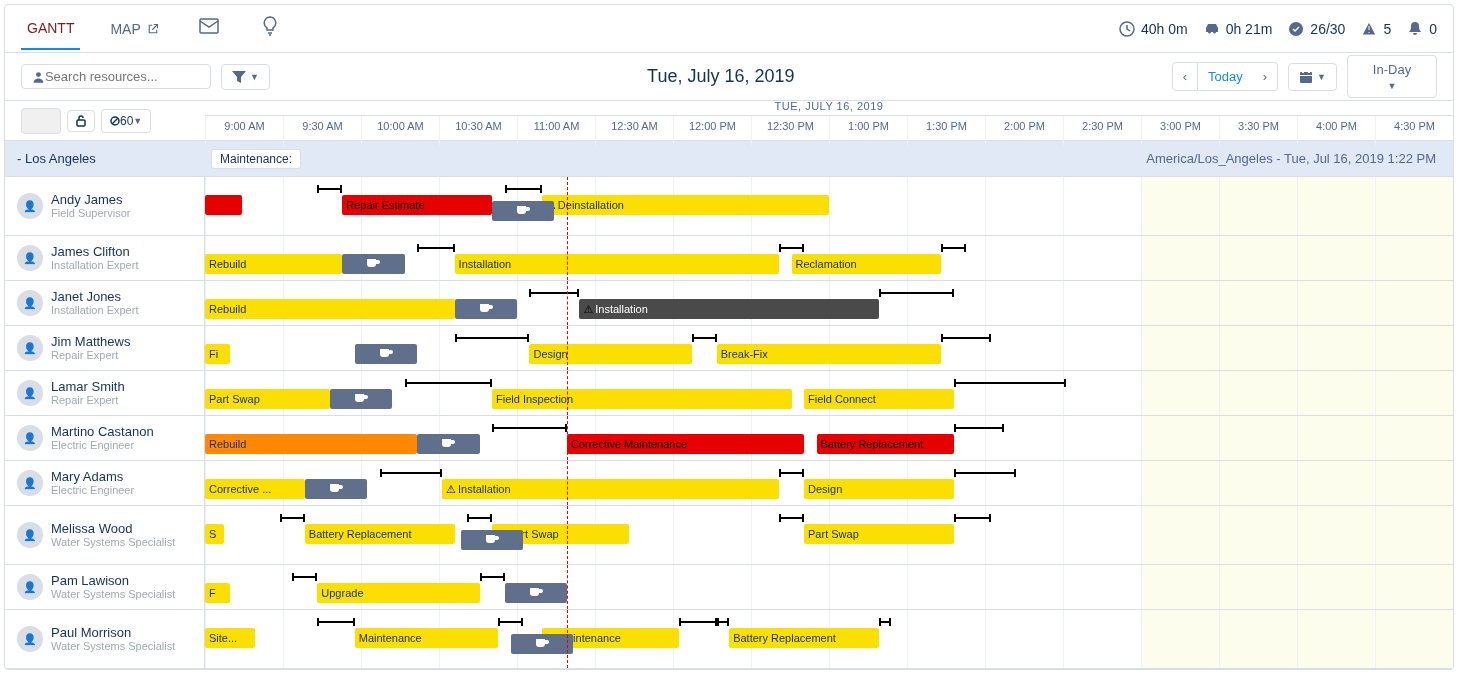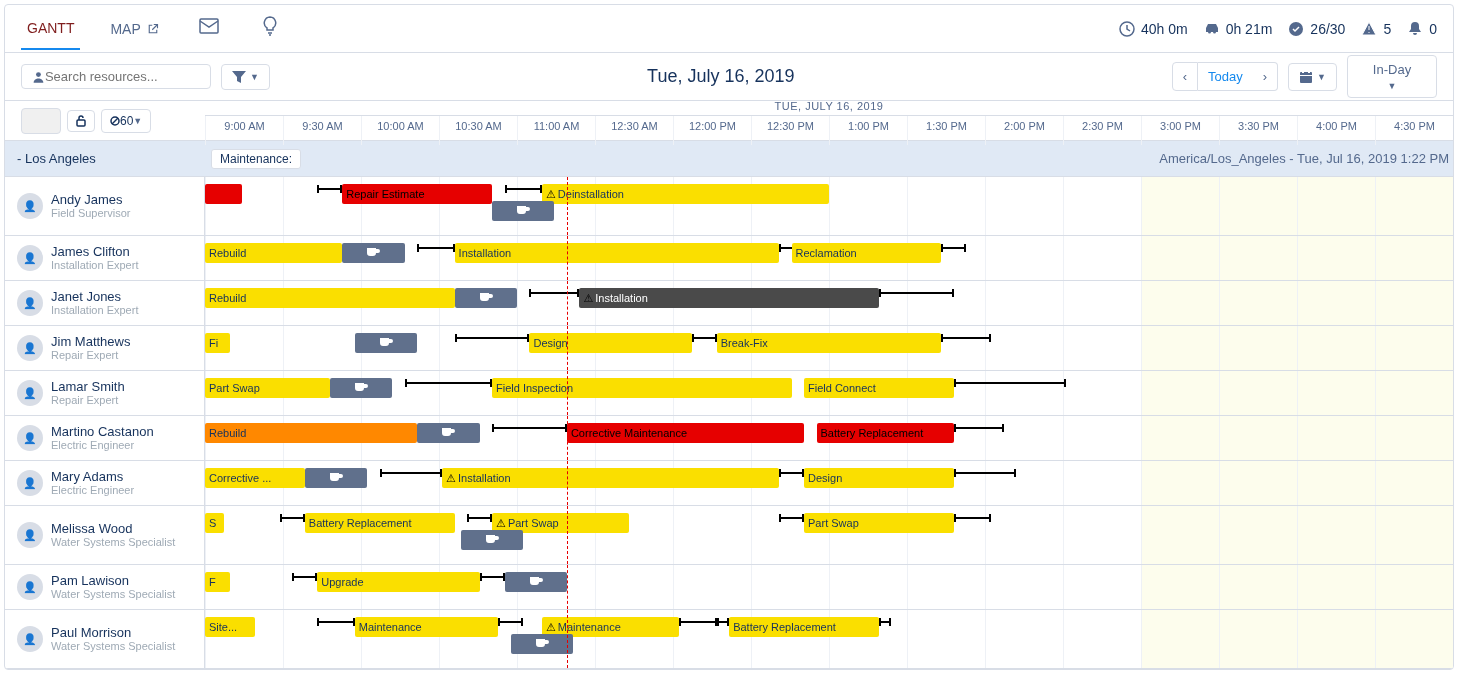--- a/index.html
+++ b/index.html
@@ -38,37 +38,37 @@
   .opts-left .box.gray { background:#f0f0f0; width:40px; height:26px;}
   .timeline-header { flex:1; position:relative;}
   .th-date { text-align:center; font-size:11px; letter-spacing:0.5px; color:#54698d; height:20px; line-height:20px; border-bottom:1px solid #d8dde6;}
   .th-hours { display:flex; font-size:11px; color:#54698d;}
   .th-hours div { flex:1; text-align:center; height:29px; line-height:20px; border-left:1px solid #eef1f6;}
 
   
   .terr { display:flex; align-items:center; background:#e0e9f5; border-bottom:1px solid #d8dde6; height:36px; font-size:13px; color:#16325c;}
   .terr-left { width:200px; padding:0 12px;}
   .terr-mid { padding:2px 8px; background:#fff; border:1px solid #d8dde6; border-radius:3px; margin-left:6px; font-size:12px;}
-  .terr-right { margin-left:auto; padding-right:4px; color:#54698d;}
+  .terr-right { margin-left:auto; padding-right:17px; color:#54698d;}
 
   
   .gbody { position:relative;}
   .row { display:flex; border-bottom:1px solid #d8dde6;}
   .row-left { width:200px; display:flex; align-items:center; gap:8px; padding:6px 12px; border-right:1px solid #d8dde6;}
   .avatar { width:26px; height:26px; border-radius:50%; background:#d8dde6; display:flex; align-items:center; justify-content:center; font-size:11px; color:#54698d; flex-shrink:0;}
   .rname { font-size:13px; color:#16325c; line-height:1.1;}
   .rtitle { font-size:11px; color:#9faab5; line-height:1.1;}
   .row-right { flex:1; position:relative; height:44px;}
   .row-right.tall { height:58px;}
 
   .slots { position:absolute; inset:0; display:flex;}
   .slots div { flex:1; border-left:1px solid #eef1f6;}
   .slots div.shade { background:#fdfded;}
 
-  .ev { position:absolute; top:7px; height:20px; border-radius:2px; font-size:11px; padding:2px 4px; white-space:nowrap; overflow:hidden; display:flex; align-items:center; gap:2px;}
+  .ev { position:absolute; top:18px; height:20px; border-radius:2px; font-size:11px; padding:2px 4px; white-space:nowrap; overflow:hidden; display:flex; align-items:center; gap:2px;}
   .ev.yellow { background:#fadf00; color:#16325c;}
   .ev.red { background:#e60000; color:#000;}
   .ev.orange { background:#ff8800; color:#16325c;}
   .ev.dark { background:#4a4a4a; color:#fff;}
   .ev.break { background:#60708c; color:#fff; justify-content:center;}
   .ev .warn { color:#000; font-size:11px;}
   .ev.sub { top:24px;}
   .travel { position:absolute; top:11px; height:2px; background:#000;}
   .travel::before, .travel::after { content:''; position:absolute; top:-3px; width:2px; height:8px; background:#000;}
   .travel::before { left:0;}

